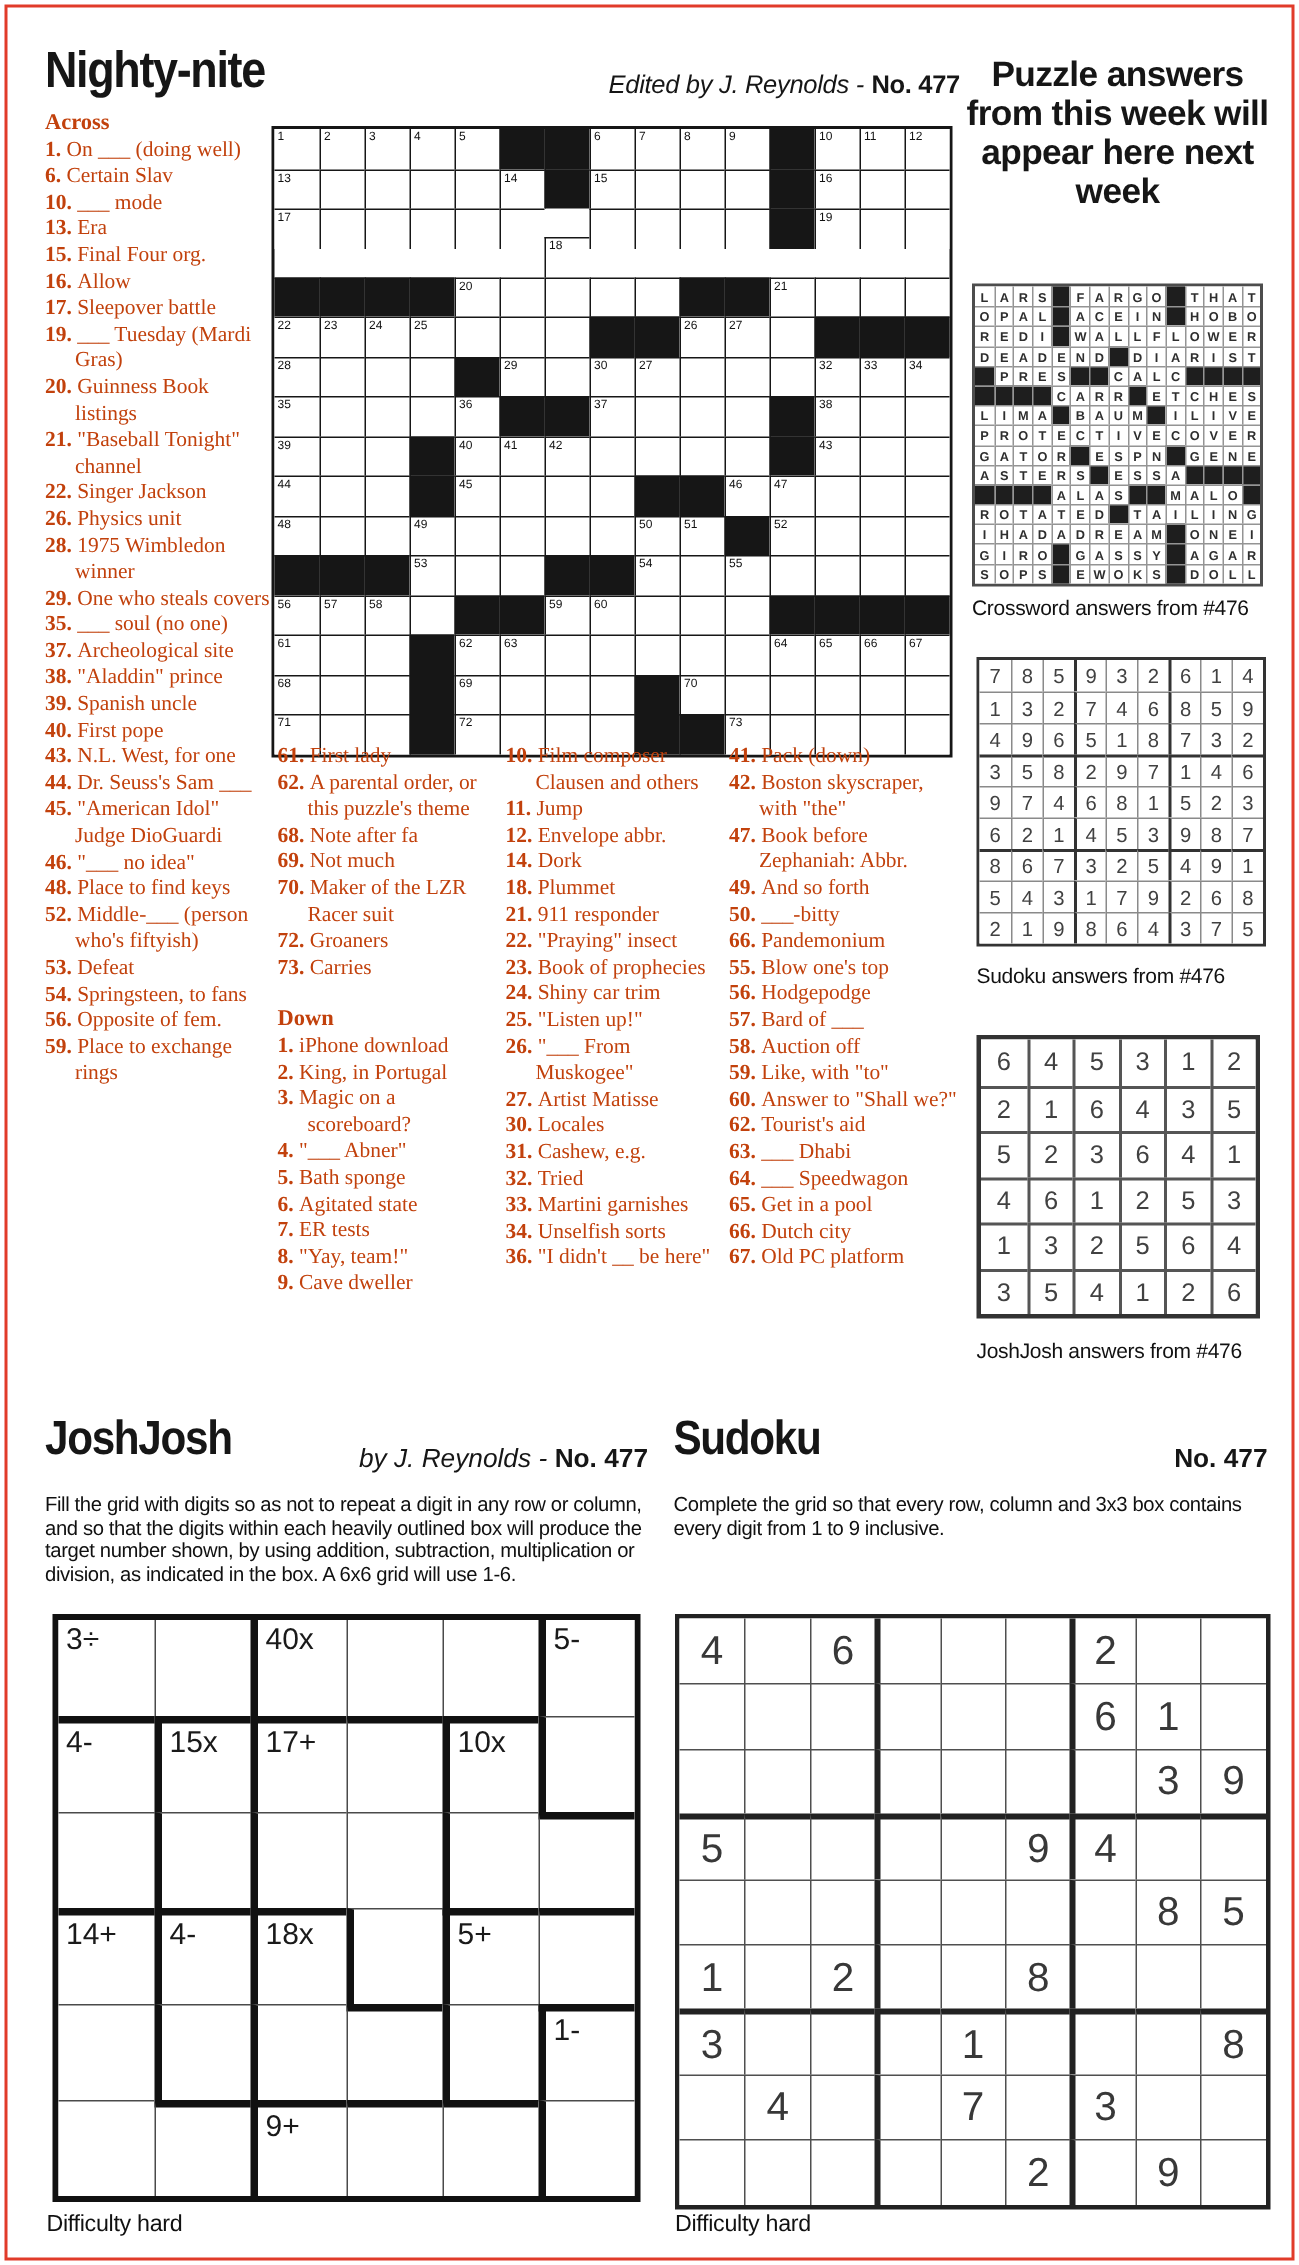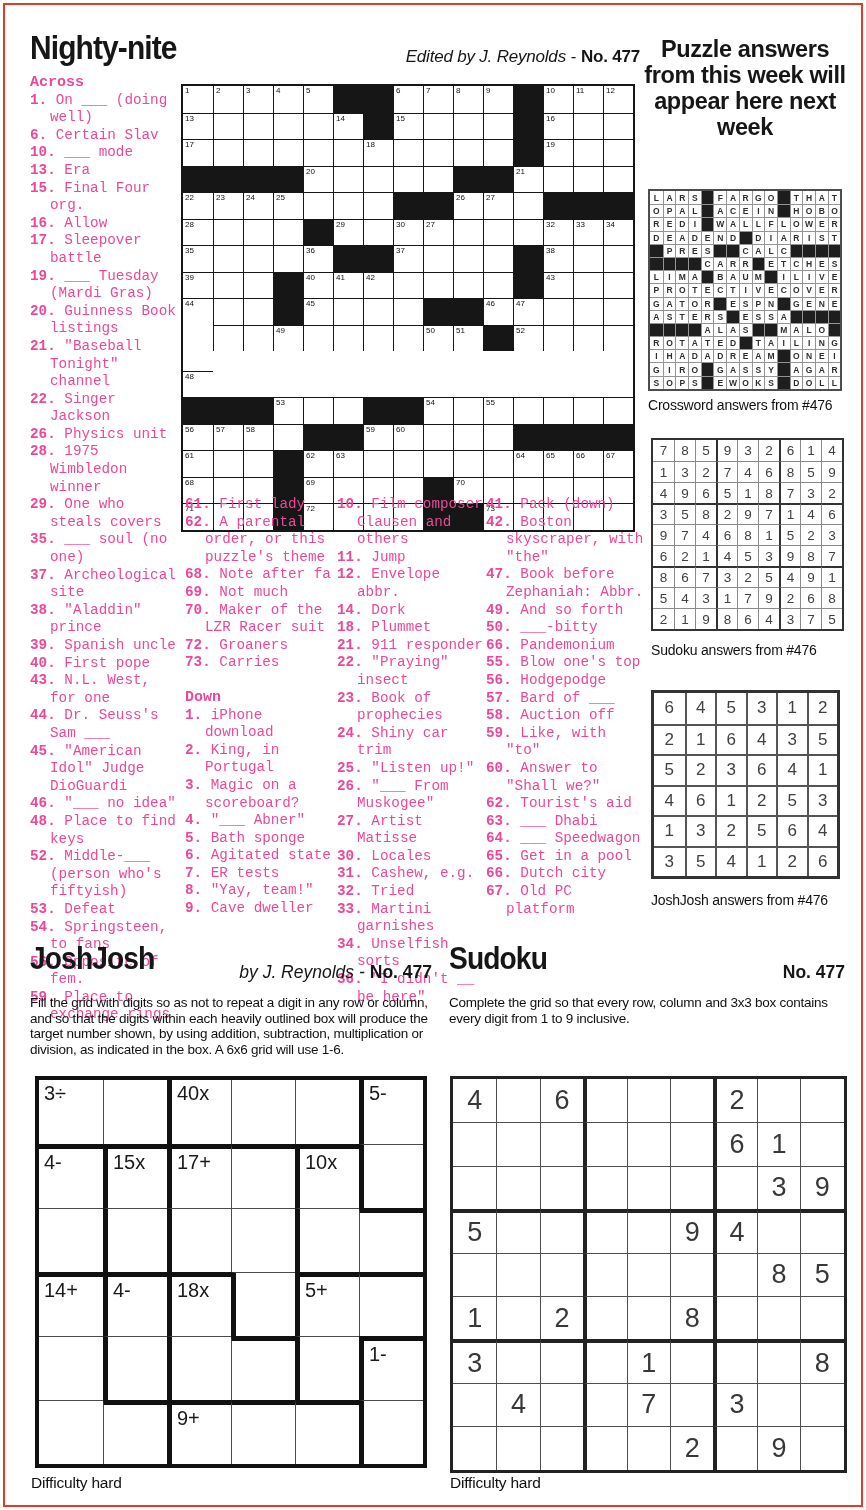--- a/index.html
+++ b/index.html
@@ -7,21 +7,21 @@
   #page{position:relative;width:866px;height:1510px;background:#fff;}
   .red-frame{position:absolute;inset:3px;border:2px solid #e13b2a;pointer-events:none;z-index:50;}
   .abs{position:absolute;}
   .title{font-weight:bold;letter-spacing:-1px;transform:scaleX(.88);transform-origin:left top;white-space:nowrap;}
   #xw-title{left:30px;top:28px;font-size:34px;}
   #xw-byline{left:340px;top:47px;width:300px;text-align:right;font-size:17px;letter-spacing:-.2px;}
   #xw-byline i{font-style:italic;}
   #xw-byline b,#jj-byline b{margin-left:5px;}
   #headline{left:644px;top:36px;width:202px;text-align:center;font-weight:bold;font-size:23.5px;
     line-height:26px;letter-spacing:-.4px;}
-  .cluecol{font-family:Liberation Mono, monospace;font-size:14.3px;line-height:17.6px;color:#ec4899;}
+  .cluecol{font-family:Liberation Serif, serif;font-size:14.3px;line-height:17.6px;color:#c2410c;}
   #clue-col1{left:30px;top:74px;width:153px;}
   #clue-col2{left:185px;top:496px;width:150px;}
   #clue-col3{left:337px;top:496px;width:147px;}
   #clue-col4{left:486px;top:496px;width:158px;}
   .clue{padding-left:20px;text-indent:-20px;}
   .clue b{font-weight:bold;}
   .clue-head{font-weight:bold;font-size:15px;}
   .gap{margin-top:17px;}
   .grid{display:grid;box-sizing:border-box;background:#fff;}
   .cell{box-sizing:border-box;display:flex;align-items:center;justify-content:center;
@@ -158,21 +158,21 @@
       <div class="cell" style="width: 30px; height: 26.5px; border-left: 1px solid rgb(22, 22, 22); border-top: 1px solid rgb(22, 22, 22);"></div>
       <div class="cell" style="width: 30px; height: 26.5px; border-left: 1px solid rgb(22, 22, 22); border-top: 1px solid rgb(22, 22, 22);"></div>
       <div class="cell" style="width: 30px; height: 26.5px; border-top: 1px solid rgb(22, 22, 22);">
         <span class="xw-num">17</span>
       </div>
       <div class="cell" style="width: 30px; height: 26.5px; border-left: 1px solid rgb(22, 22, 22); border-top: 1px solid rgb(22, 22, 22);"></div>
       <div class="cell" style="width: 30px; height: 26.5px; border-left: 1px solid rgb(22, 22, 22); border-top: 1px solid rgb(22, 22, 22);"></div>
       <div class="cell" style="width: 30px; height: 26.5px; border-left: 1px solid rgb(22, 22, 22); border-top: 1px solid rgb(22, 22, 22);"></div>
       <div class="cell" style="width: 30px; height: 26.5px; border-left: 1px solid rgb(22, 22, 22); border-top: 1px solid rgb(22, 22, 22);"></div>
       <div class="cell" style="width: 30px; height: 26.5px; border-left: 1px solid rgb(22, 22, 22); border-top: 1px solid rgb(22, 22, 22);"></div>
-      <div class="cell" style="width: 30px; height: 26.5px; border-left: 1px solid rgb(22, 22, 22); border-top: 1px solid rgb(22, 22, 22);">
+      <div class="cell" style="width: 30px; height: 26.5px; border-left: 1px solid rgb(22, 22, 22); border-top: 1px solid rgb(22, 22, 22); margin-top: 19px;">
         <span class="xw-num">18</span>
       </div>
       <div class="cell" style="width: 30px; height: 26.5px; border-left: 1px solid rgb(22, 22, 22); border-top: 1px solid rgb(22, 22, 22);"></div>
       <div class="cell" style="width: 30px; height: 26.5px; border-left: 1px solid rgb(22, 22, 22); border-top: 1px solid rgb(22, 22, 22);"></div>
       <div class="cell" style="width: 30px; height: 26.5px; border-left: 1px solid rgb(22, 22, 22); border-top: 1px solid rgb(22, 22, 22);"></div>
       <div class="cell" style="width: 30px; height: 26.5px; border-left: 1px solid rgb(22, 22, 22); border-top: 1px solid rgb(22, 22, 22);"></div>
       <div class="cell xw-black" style="width: 30px; height: 26.5px; border-left: 1px solid rgb(22, 22, 22); border-top: 1px solid rgb(22, 22, 22);"></div>
       <div class="cell" style="width: 30px; height: 26.5px; border-left: 1px solid rgb(22, 22, 22); border-top: 1px solid rgb(22, 22, 22);">
         <span class="xw-num">19</span>
       </div>
@@ -317,21 +317,21 @@
       <div class="cell xw-black" style="width: 30px; height: 26.5px; border-left: 1px solid rgb(22, 22, 22); border-top: 1px solid rgb(22, 22, 22);"></div>
       <div class="cell" style="width: 30px; height: 26.5px; border-left: 1px solid rgb(22, 22, 22); border-top: 1px solid rgb(22, 22, 22);">
         <span class="xw-num">46</span>
       </div>
       <div class="cell" style="width: 30px; height: 26.5px; border-left: 1px solid rgb(22, 22, 22); border-top: 1px solid rgb(22, 22, 22);">
         <span class="xw-num">47</span>
       </div>
       <div class="cell" style="width: 30px; height: 26.5px; border-left: 1px solid rgb(22, 22, 22); border-top: 1px solid rgb(22, 22, 22);"></div>
       <div class="cell" style="width: 30px; height: 26.5px; border-left: 1px solid rgb(22, 22, 22); border-top: 1px solid rgb(22, 22, 22);"></div>
       <div class="cell" style="width: 30px; height: 26.5px; border-left: 1px solid rgb(22, 22, 22); border-top: 1px solid rgb(22, 22, 22);"></div>
-      <div class="cell" style="width: 30px; height: 26.5px; border-top: 1px solid rgb(22, 22, 22); margin-top: 46px;">
+      <div class="cell" style="width: 30px; height: 26.5px; border-top: 1px solid rgb(22, 22, 22);">
         <span class="xw-num">48</span>
       </div>
       <div class="cell" style="width: 30px; height: 26.5px; border-left: 1px solid rgb(22, 22, 22); border-top: 1px solid rgb(22, 22, 22);"></div>
       <div class="cell" style="width: 30px; height: 26.5px; border-left: 1px solid rgb(22, 22, 22); border-top: 1px solid rgb(22, 22, 22);"></div>
       <div class="cell" style="width: 30px; height: 26.5px; border-left: 1px solid rgb(22, 22, 22); border-top: 1px solid rgb(22, 22, 22);">
         <span class="xw-num">49</span>
       </div>
       <div class="cell" style="width: 30px; height: 26.5px; border-left: 1px solid rgb(22, 22, 22); border-top: 1px solid rgb(22, 22, 22);"></div>
       <div class="cell" style="width: 30px; height: 26.5px; border-left: 1px solid rgb(22, 22, 22); border-top: 1px solid rgb(22, 22, 22);"></div>
       <div class="cell" style="width: 30px; height: 26.5px; border-left: 1px solid rgb(22, 22, 22); border-top: 1px solid rgb(22, 22, 22);"></div>

